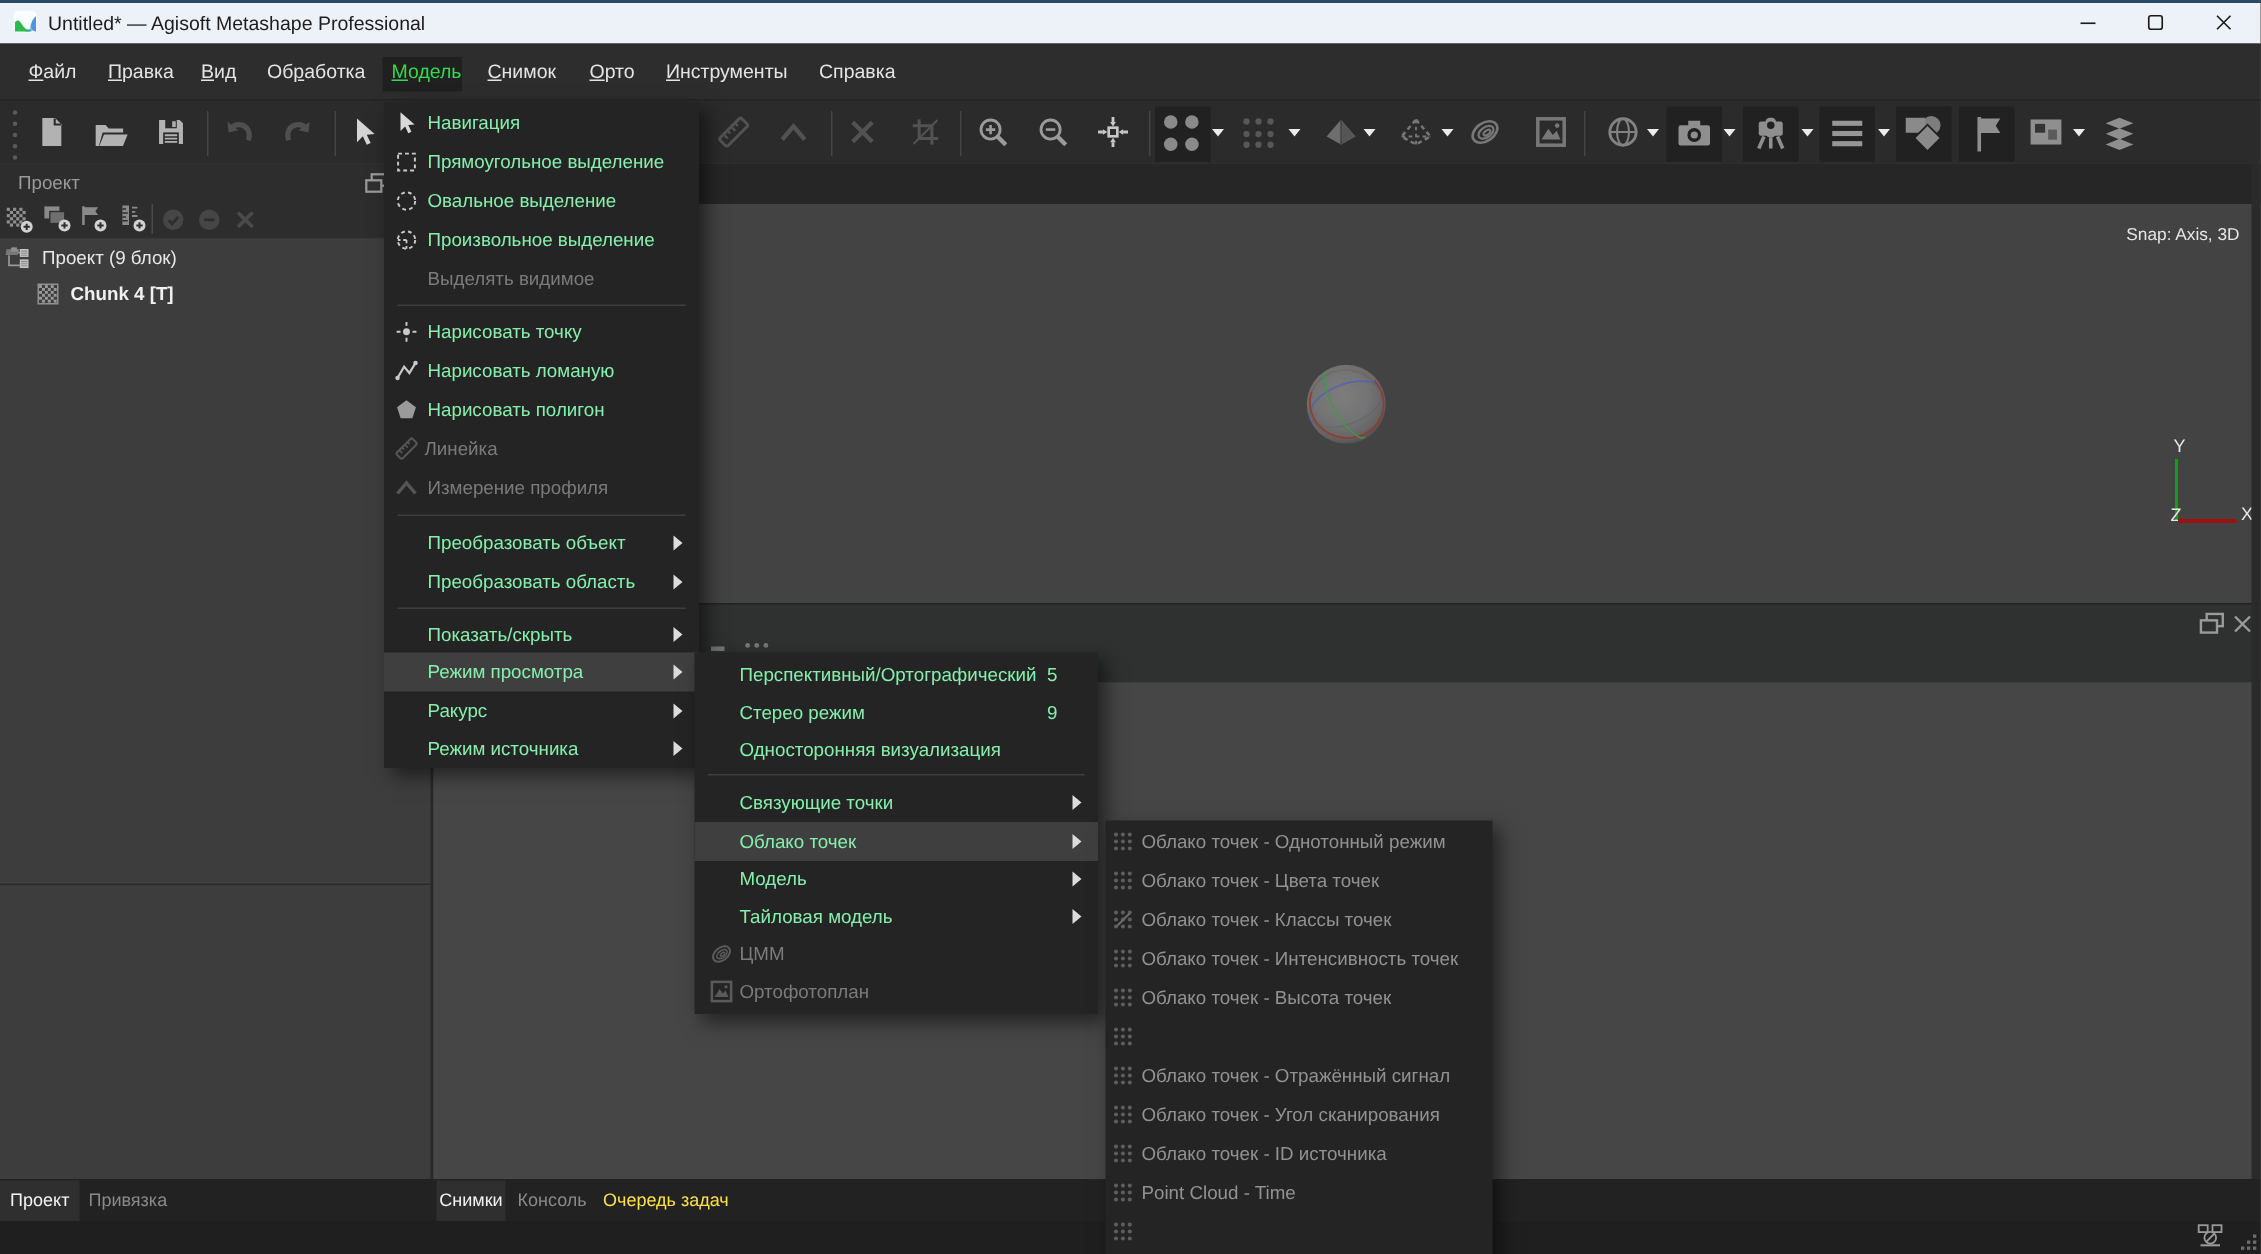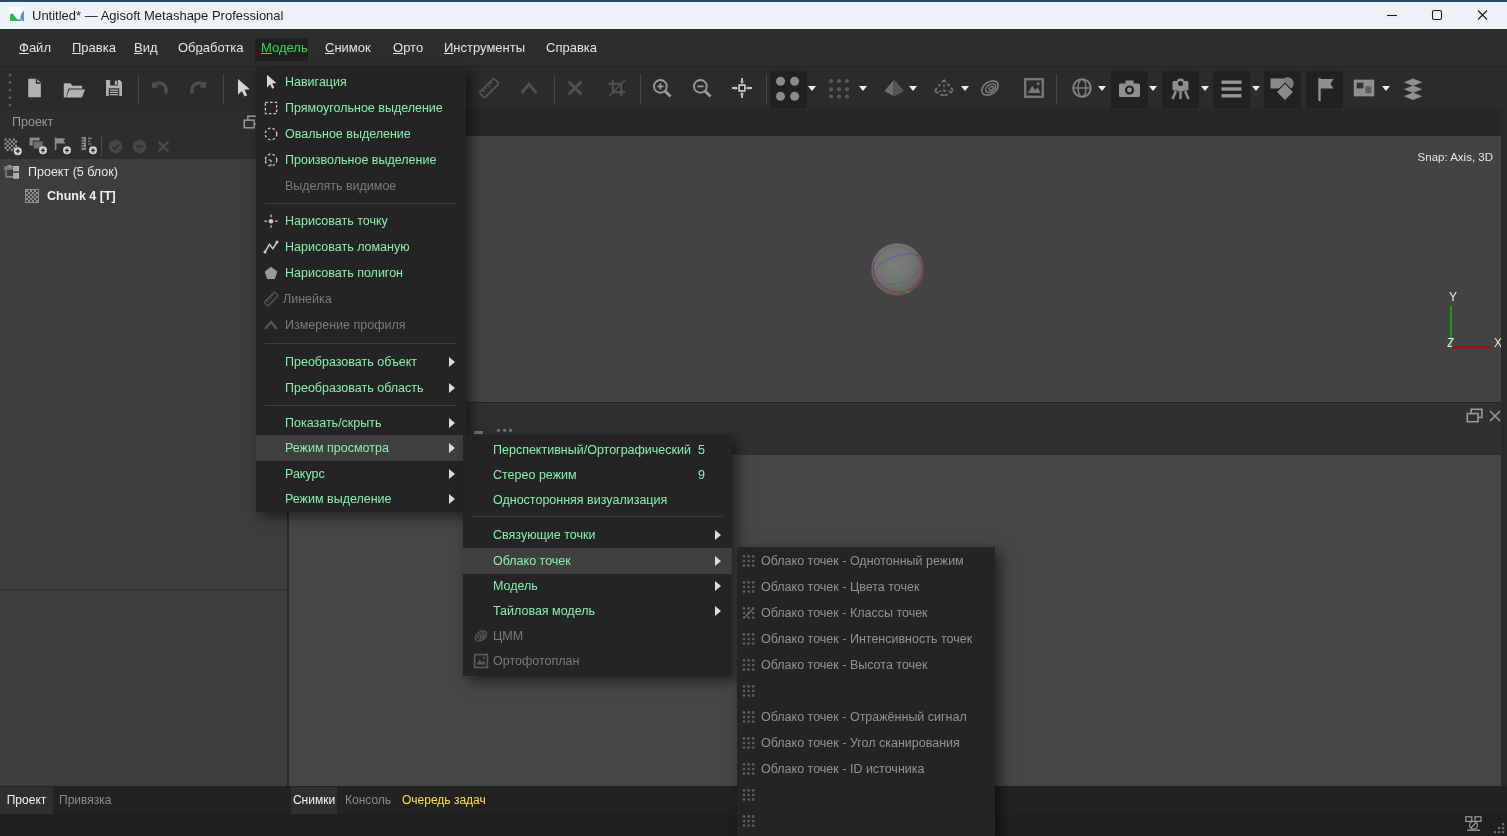--- a/index.html
+++ b/index.html
@@ -397,21 +397,21 @@
 <div class="abs" style="left:287px;top:109px;width:2px;height:677px;background:#282828"></div>
 <svg style="left:3px;top:163px" width="17" height="17" viewBox="0 0 17 17">
 <path d="M3 7.2 V13.9 H10.2 M10.2 5.4 H6" stroke="#9a9a9a" stroke-width="1.1" fill="none"></path>
 <path d="M0.7 7 L1.3 3.1 L3.9 3.1 L4.7 2 L8.3 2 L8.1 3.3 L9.5 3.3 L8.7 7 Z" fill="#787878"></path>
 <path d="M4.7 2 L8.3 2 L8.1 3.3 L9.5 3.3 L9.2 4.6 L4.2 4.6 Z" fill="#8f8f8f"></path>
 <rect x="10.2" y="3" width="5.8" height="5.3" fill="#c2c2c2"></rect>
     <path d="M11 4.4 H15.2 M11 5.8 H15.2 M11 7.2 H15.2" stroke="#8f8f8f" stroke-width="0.7"></path>
 <rect x="10.2" y="9.9" width="5.8" height="5.8" fill="#c2c2c2"></rect>
     <path d="M11 11.4 H15.2 M11 12.8 H15.2 M11 14.2 H15.2" stroke="#8f8f8f" stroke-width="0.7"></path>
 </svg>
-<div class="abs" style="left:28px;top:160px;height:24px;line-height:24px;font-size:12.5px;color:#e8e8e8">Проект (5 блок)</div>
+<div class="abs" style="left:28px;top:160px;height:24px;line-height:24px;font-size:12.5px;color:#e8e8e8">Проект (9 блок)</div>
 <svg style="left:25px;top:189px" width="14" height="14" viewBox="0 0 14 14">
     <rect x="0.5" y="0.5" width="13" height="13" fill="none" stroke="#8f8f8f" stroke-width="1"></rect>
     <g fill="#9a9a9a">
       <rect x="1.05" y="1.05" width="1.95" height="1.95"></rect>
       <rect x="4.95" y="1.05" width="1.95" height="1.95"></rect>
       <rect x="8.85" y="1.05" width="1.95" height="1.95"></rect>
       <rect x="3.00" y="3.00" width="1.95" height="1.95"></rect>
       <rect x="6.90" y="3.00" width="1.95" height="1.95"></rect>
       <rect x="10.80" y="3.00" width="1.95" height="1.95"></rect>
       <rect x="1.05" y="4.95" width="1.95" height="1.95"></rect>
@@ -549,21 +549,21 @@
 <div class="arrow" style="left:193px;top:289px"></div>
 <div class="mrow" style="left:0;top:307px;width:210px;padding-left:29px">Преобразовать область</div>
 <div class="arrow" style="left:193px;top:315px"></div>
 <div class="msep" style="left:9px;top:337px;width:192px;background:#3e3e3e"></div>
 <div class="mrow" style="left:0;top:342px;width:210px;padding-left:29px">Показать/скрыть</div>
 <div class="arrow" style="left:193px;top:350px"></div>
 <div class="mrow hl" style="left:0;top:367px;width:210px;padding-left:29px">Режим просмотра</div>
 <div class="arrow" style="left:193px;top:375px"></div>
 <div class="mrow" style="left:0;top:393px;width:210px;padding-left:29px">Ракурс</div>
 <div class="arrow" style="left:193px;top:401px"></div>
-<div class="mrow" style="left:0;top:418px;width:210px;padding-left:29px">Режим выделение</div>
+<div class="mrow" style="left:0;top:418px;width:210px;padding-left:29px">Режим источника</div>
 <div class="arrow" style="left:193px;top:426px"></div>
 </div>
 <div class="abs" style="left:463px;top:435px;width:269px;height:241px;background:#242424;box-shadow:5px 5px 12px rgba(0,0,0,0.5);z-index:11">
 <div class="mrow" style="left:0;top:2px;width:269px;padding-left:30px">Перспективный/Ортографический</div>
 <div class="mrow" style="top:2px;right:27px">5</div>
 <div class="mrow" style="left:0;top:27px;width:269px;padding-left:30px">Стерео режим</div>
 <div class="mrow" style="top:27px;right:27px">9</div>
 <div class="mrow" style="left:0;top:52px;width:269px;padding-left:30px">Односторонняя визуализация</div>
 <div class="msep" style="left:9px;top:81px;width:251px;background:#3e3e3e"></div>
 <div class="mrow" style="left:0;top:87px;width:269px;padding-left:30px">Связующие точки</div>
@@ -613,18 +613,19 @@
       <use href="#mdots"></use>
     </svg>
 <div class="mrow" style="left:0;top:183px;width:258px;padding-left:24px;color:#929292">Облако точек - Угол сканирования</div>
 <svg style="left:5px;top:189px;color:#5e5e5e" width="14" height="14" viewBox="0 0 14 14">
       <use href="#mdots"></use>
     </svg>
 <div class="mrow" style="left:0;top:209px;width:258px;padding-left:24px;color:#929292">Облако точек - ID источника</div>
 <svg style="left:5px;top:215px;color:#5e5e5e" width="14" height="14" viewBox="0 0 14 14">
       <use href="#mdots"></use>
     </svg>
+<div class="mrow" style="left:0;top:235px;width:258px;padding-left:24px;color:#929292">Point Cloud - Time</div>
 <svg style="left:5px;top:241px;color:#5e5e5e" width="14" height="14" viewBox="0 0 14 14">
       <use href="#mdots"></use>
     </svg>
 <svg style="left:5px;top:267px;color:#5e5e5e" width="14" height="14" viewBox="0 0 14 14">
       <use href="#mdots"></use>
     </svg>
 </div>
 </body></html>

